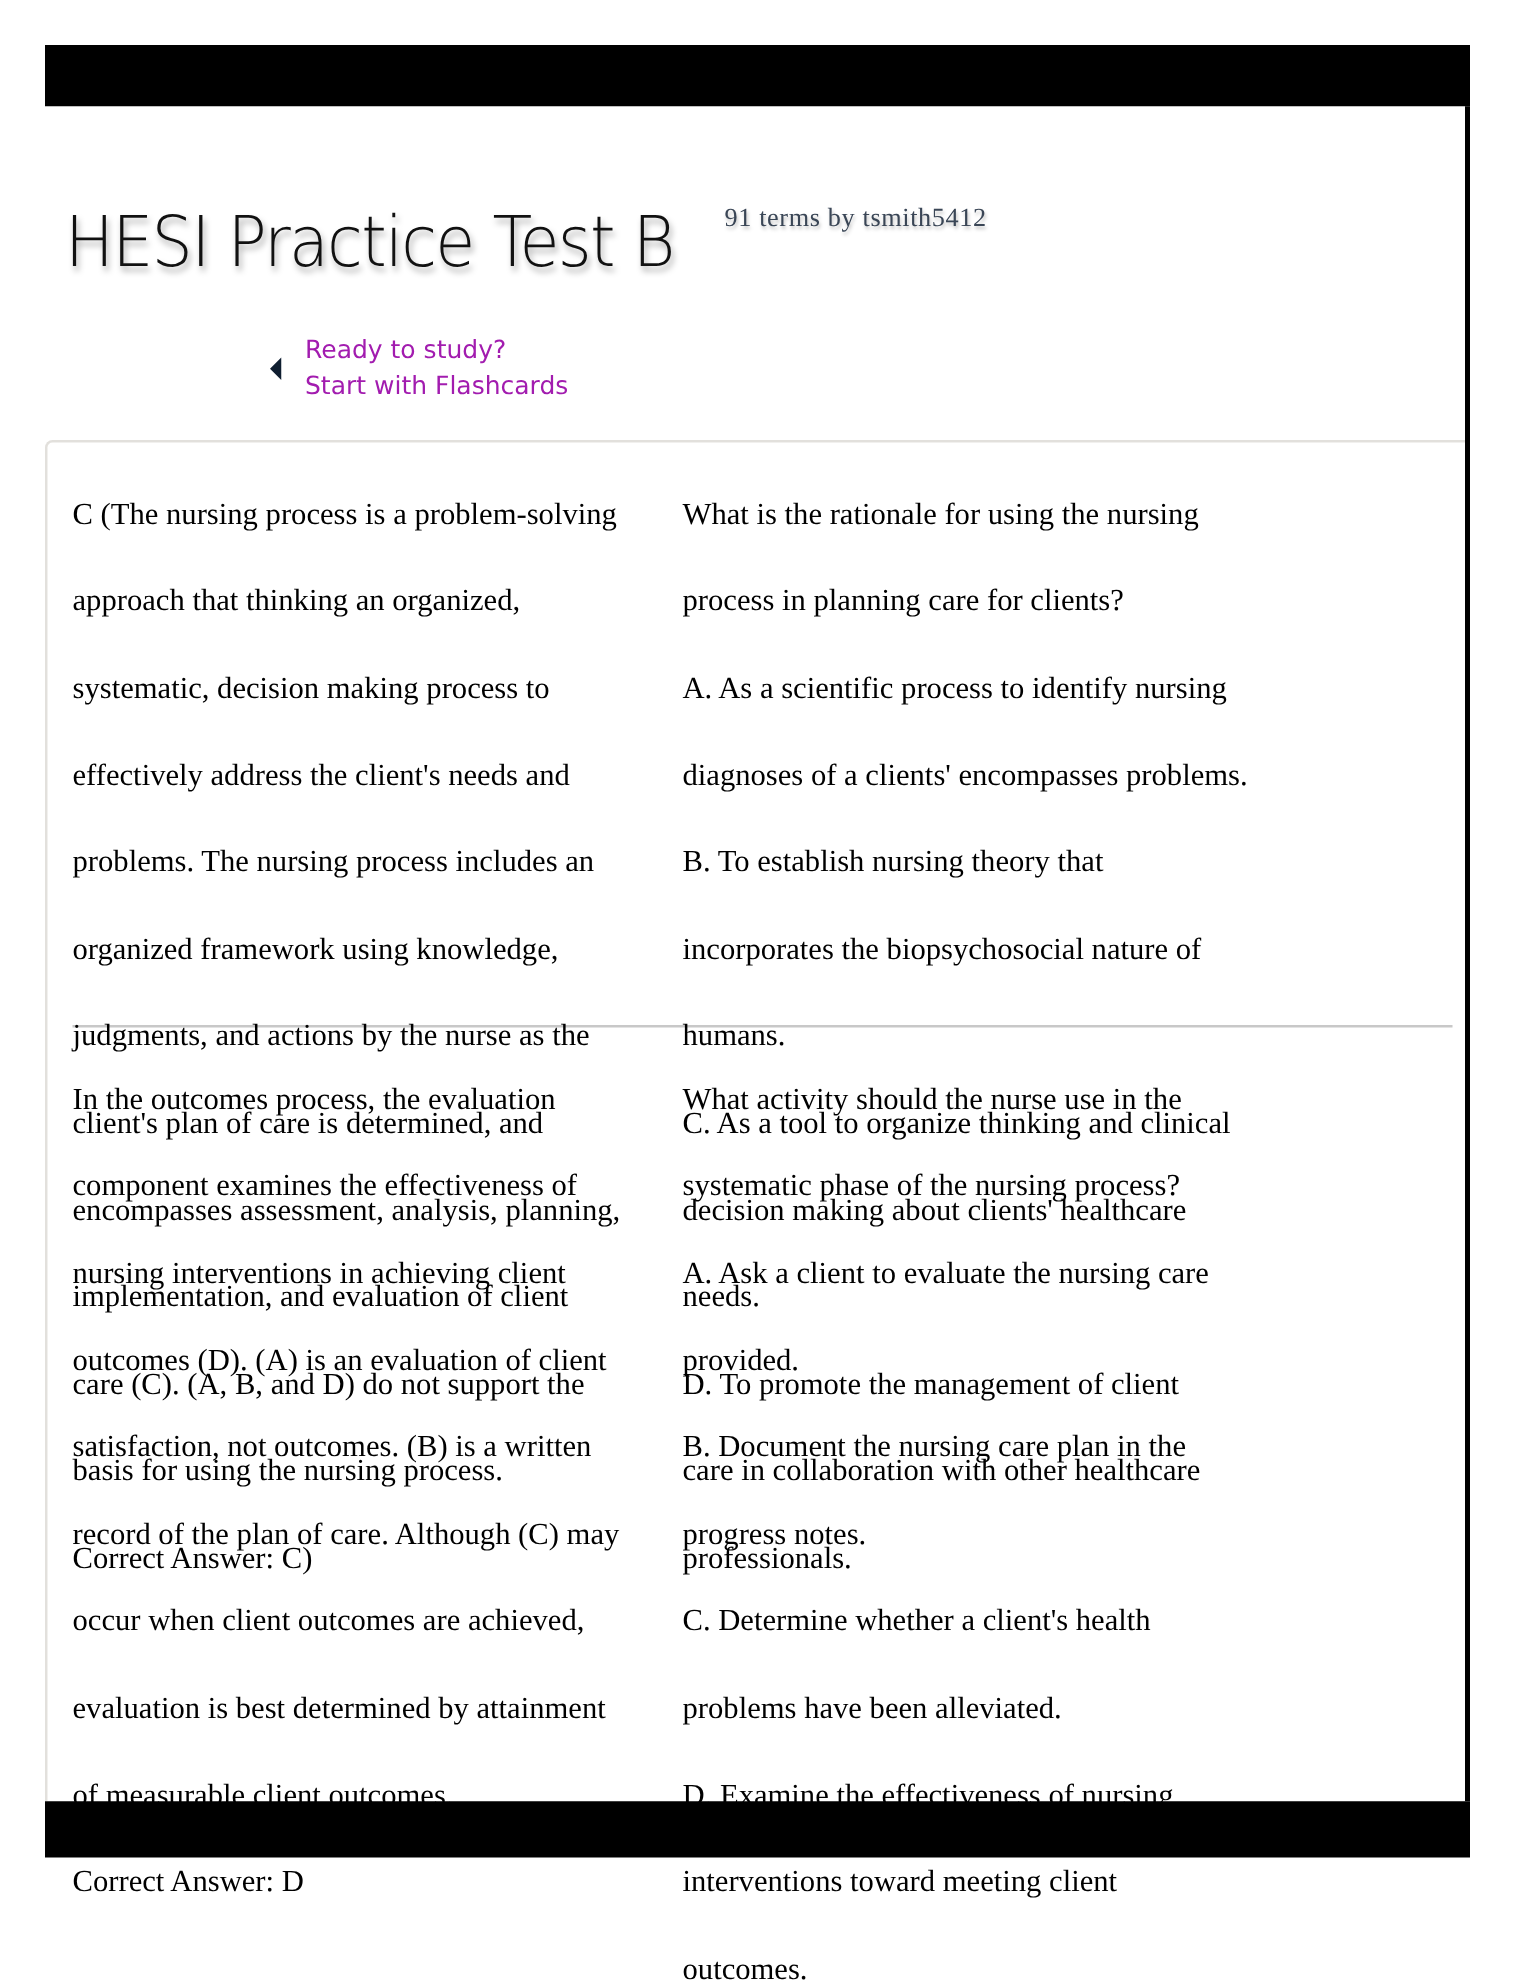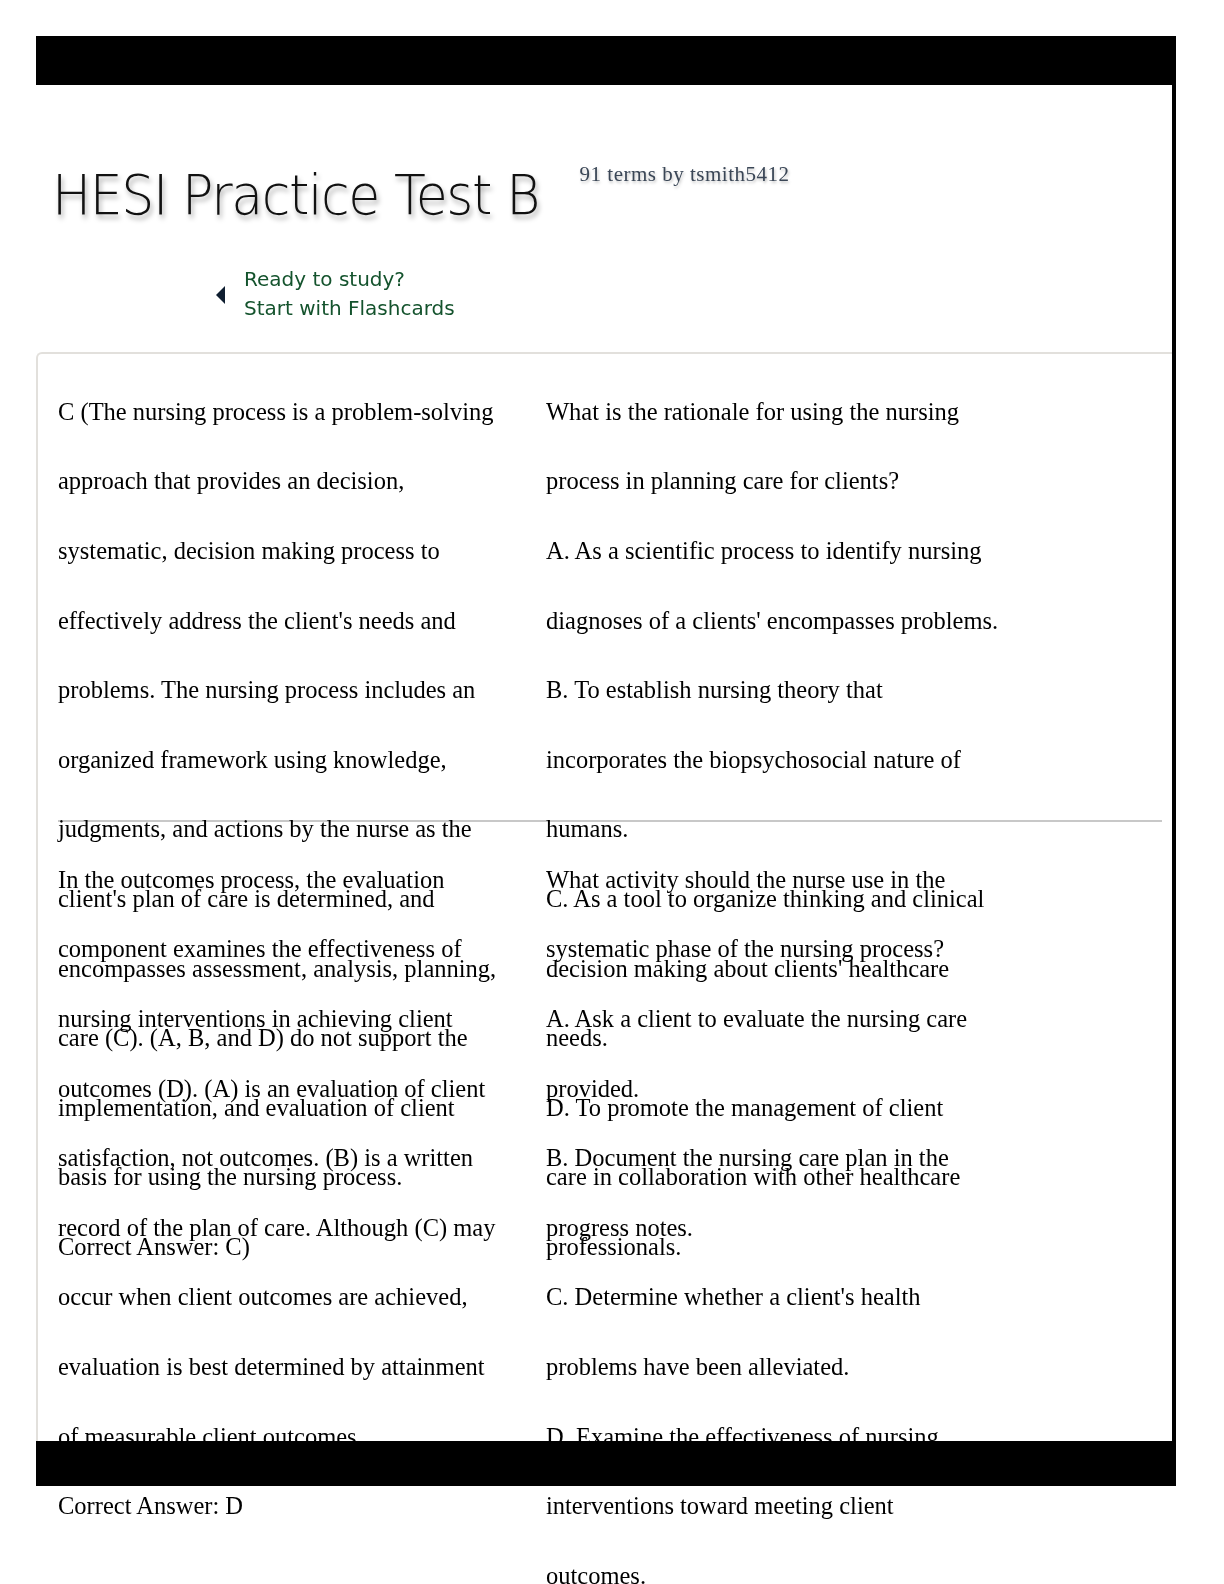--- a/index.html
+++ b/index.html
@@ -76,21 +76,21 @@
       height: 0;
       border-top: 9px solid transparent;
       border-bottom: 9px solid transparent;
       border-right: 9px solid #0f1e30;
       margin-right: 19px;
       margin-top: 2px;
     }
     .study-lines {
       font-size: 20px;
       line-height: 29px;
-      color: #14532d;
+      color: #a21caf;
     }
     .study-lines div {
       cursor: pointer;
     }
     .terms-card {
       position: absolute;
       left: 36px;
       top: 352px;
       width: 1136px;
       height: 1089px;
@@ -147,30 +147,30 @@
   <div class="study-lines">
     <div>Ready to study?</div>
     <div>Start with Flashcards</div>
   </div>
 </div>
 
 <div class="terms-card">
   <div class="term-row row-0">
     <div class="term-cell definition">
       <span class="line">C (The nursing process is a problem-solving</span>
-      <span class="line">approach that provides an decision,</span>
+      <span class="line">approach that thinking an organized,</span>
       <span class="line">systematic, decision making process to</span>
       <span class="line">effectively address the client's needs and</span>
       <span class="line">problems. The nursing process includes an</span>
       <span class="line">organized framework using knowledge,</span>
       <span class="line">judgments, and actions by the nurse as the</span>
       <span class="line">client's plan of care is determined, and</span>
       <span class="line">encompasses assessment, analysis, planning,</span>
+      <span class="line">implementation, and evaluation of client</span>
       <span class="line">care (C). (A, B, and D) do not support the</span>
-      <span class="line">implementation, and evaluation of client</span>
       <span class="line">basis for using the nursing process.</span>
       <span class="line">Correct Answer: C)</span>
     </div>
     <div class="term-cell question">
       <span class="line">What is the rationale for using the nursing</span>
       <span class="line">process in planning care for clients?</span>
       <span class="line">A. As a scientific process to identify nursing</span>
       <span class="line">diagnoses of a clients' encompasses problems.</span>
       <span class="line">B. To establish nursing theory that</span>
       <span class="line">incorporates the biopsychosocial nature of</span>

